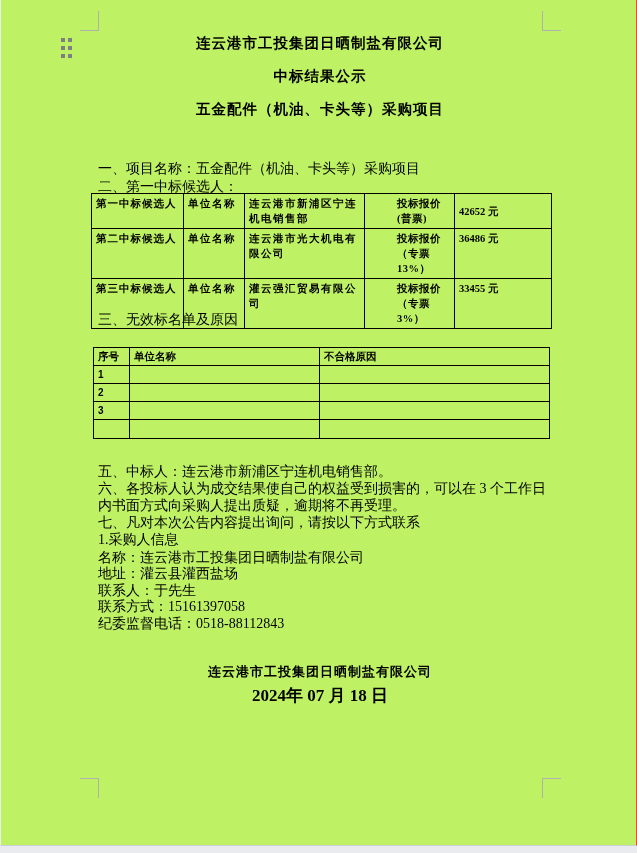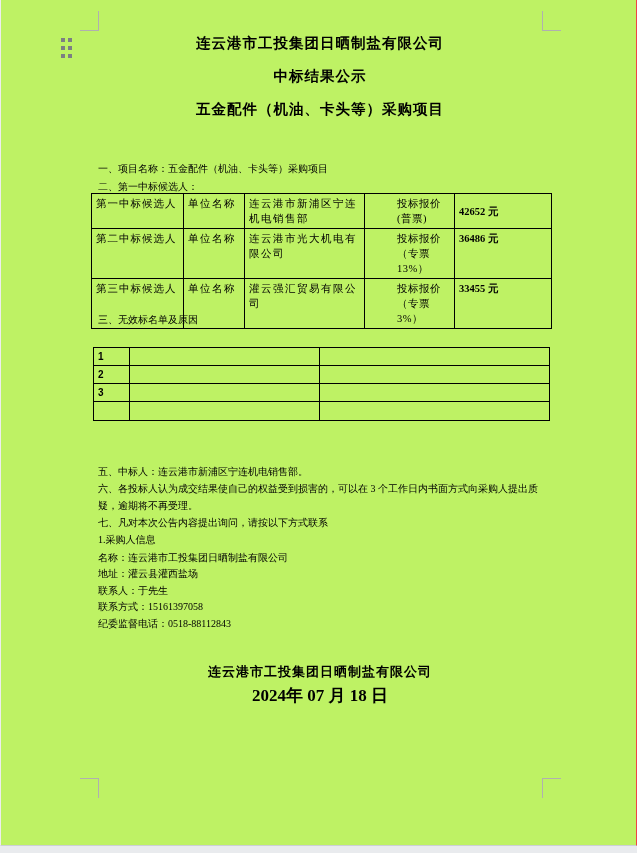--- a/index.html
+++ b/index.html
@@ -12,24 +12,24 @@
   .crop.tl{left:79px;top:11px;border-right-width:1px;border-bottom-width:1px;}
   .crop.tr{left:541px;top:11px;border-left-width:1px;border-bottom-width:1px;}
   .crop.bl{left:79px;top:778px;border-right-width:1px;border-top-width:1px;}
   .crop.br{left:541px;top:778px;border-left-width:1px;border-top-width:1px;}
   
   .handle{position:absolute;left:60px;top:38px;display:grid;
           grid-template-columns:4px 4px;grid-auto-rows:4px;gap:4px 3px;}
   .handle span{background:#7c7f83;display:block;}
   .title{position:absolute;left:79px;top:27px;width:480px;text-align:center;
          font-weight:bold;font-size:14.5px;line-height:33px;letter-spacing:1px;}
-  .ln{position:absolute;left:97px;font-size:10px;line-height:16px;white-space:nowrap;}
+  .ln{position:absolute;left:97px;font-size:14px;line-height:16px;white-space:nowrap;}
   .ln.wrap{white-space:normal;width:452px;line-height:16.5px;}
   table{border-collapse:collapse;table-layout:fixed;}
-  td,th{border:1px solid #000;font-size:10.5px;font-weight:normal;text-align:left;
+  td,th{border:1px solid #000;font-size:10.5px;font-weight:bold;text-align:left;
         vertical-align:top;padding:2px 4px;line-height:15px;overflow:hidden;}
   #t1{position:absolute;left:90px;top:193px;width:460px;}
   #t2{position:absolute;left:92px;top:347px;width:456px;}
   #t2 td,#t2 th{padding:1px 4px;}
   .c1{letter-spacing:1px;}
   .c2,.c3{letter-spacing:1.5px;}
   .c4{letter-spacing:0.5px;padding-left:32px;}
   .c5{font-weight:600;letter-spacing:0;}
   .mid{vertical-align:middle;}
   .num{font-weight:bold;font-family:"Liberation Sans",sans-serif;font-size:10px;}
@@ -102,20 +102,25 @@
 
     <div class="ln" style="top:312px">三、无效标名单及原因</div>
 
     <table id="t2">
       <colgroup>
         <col style="width:36px">
           <col style="width:190px">
           <col style="width:230px">
       </colgroup>
       <tbody>
+          <tr style="height:18px">
+        <th>序号</th>
+        <th>单位名称</th>
+        <th>不合格原因</th>
+      </tr>
       <tr style="height:18px">
         <td class="num">1</td>
         <td></td>
         <td></td>
       </tr>
       <tr style="height:18px">
         <td class="num">2</td>
         <td></td>
         <td></td>
       </tr>

